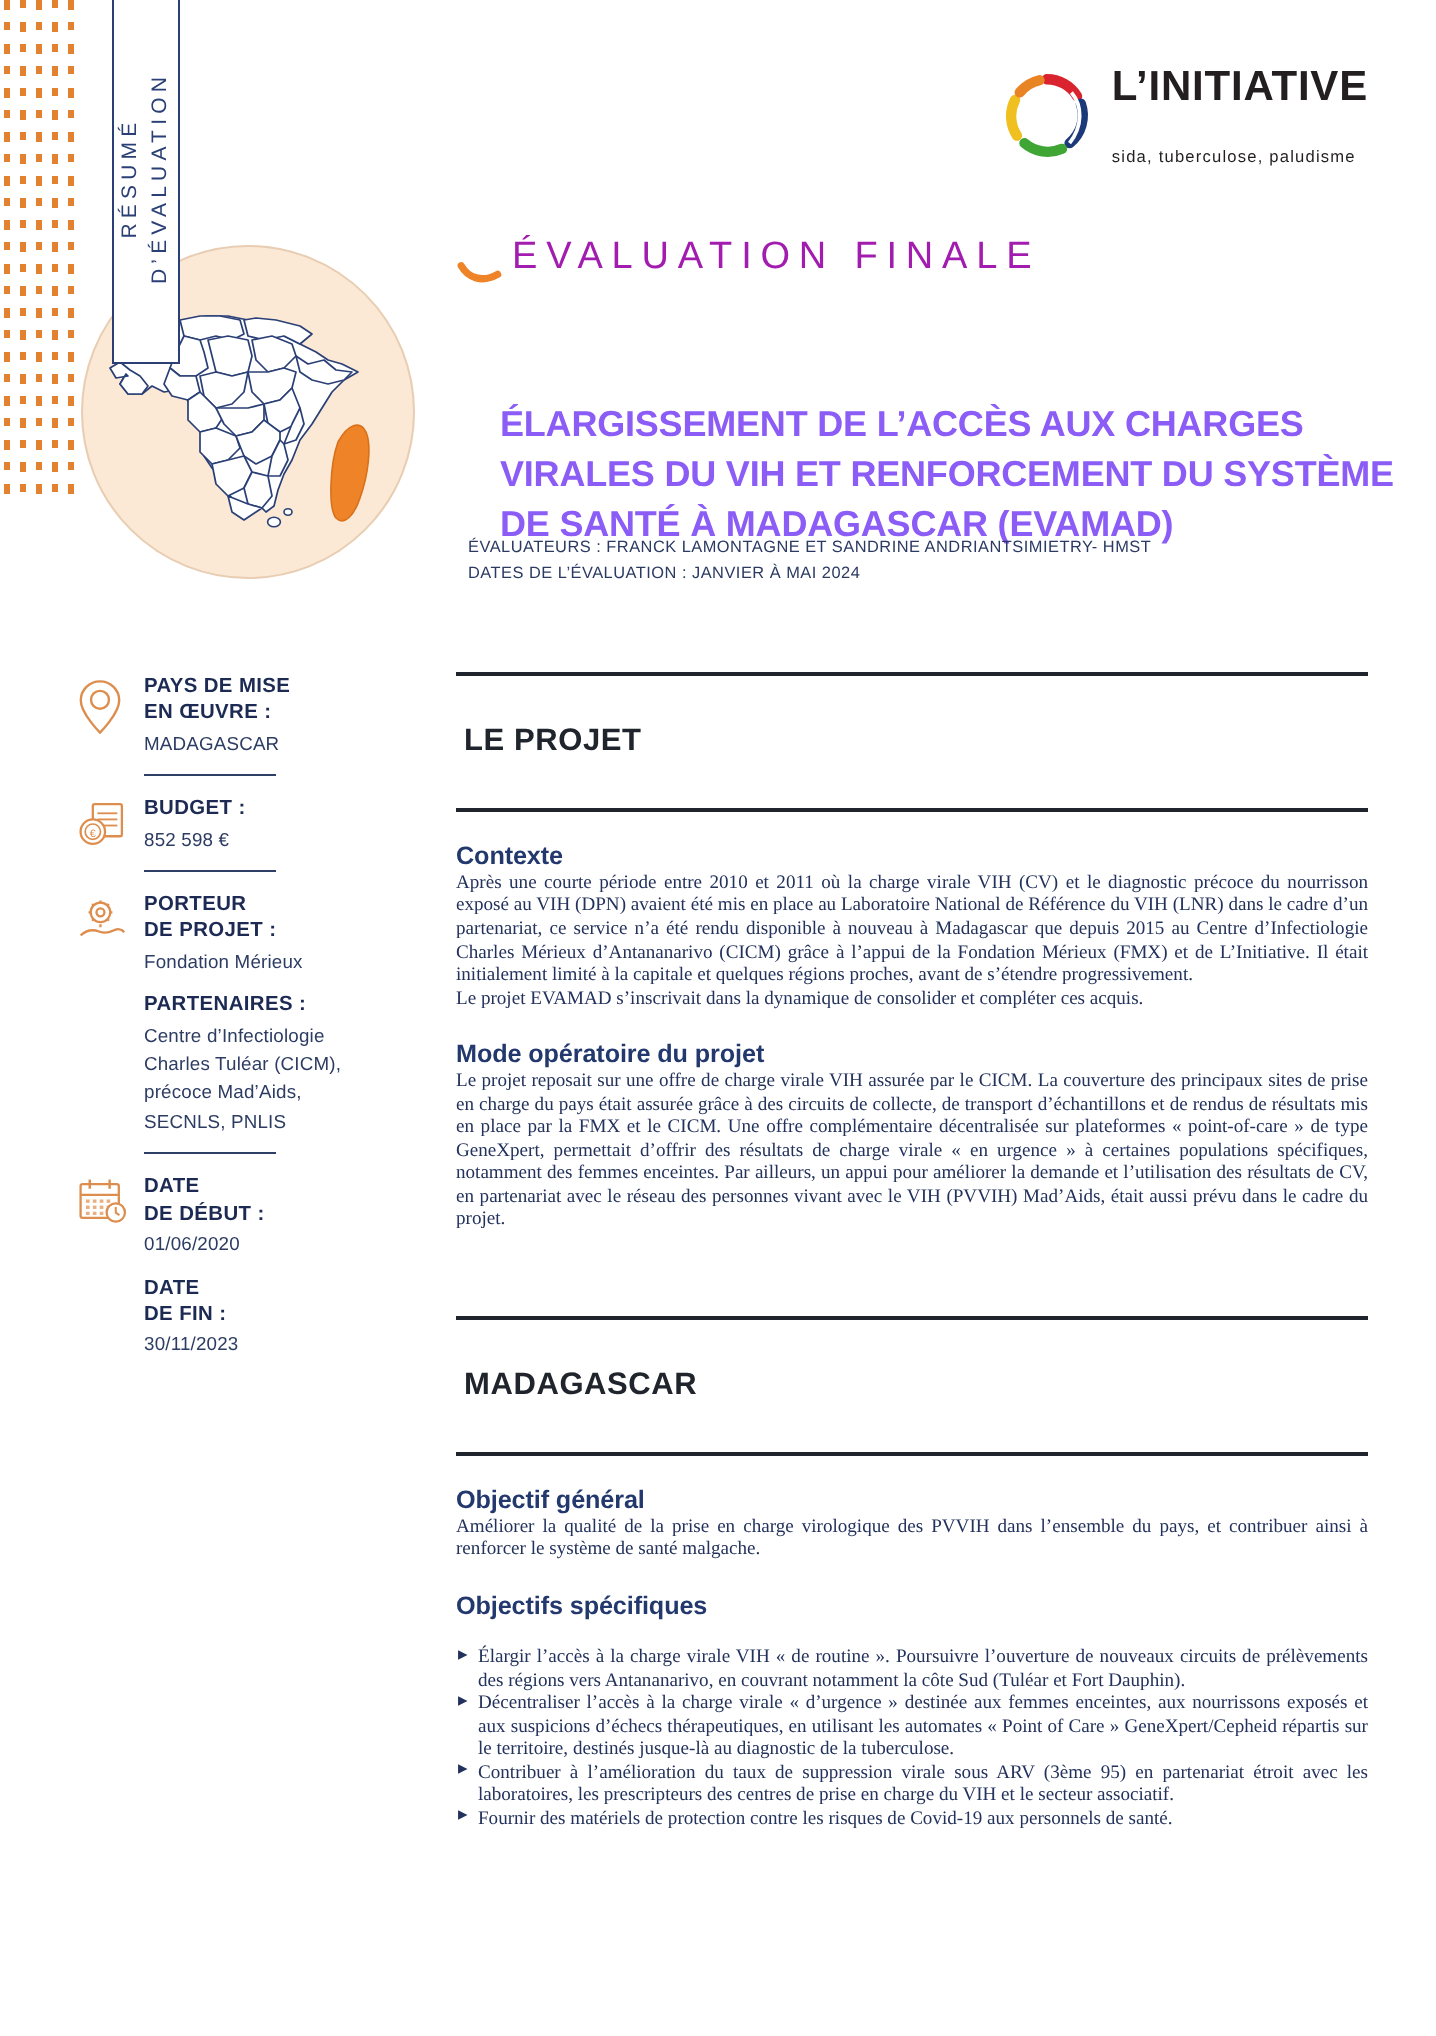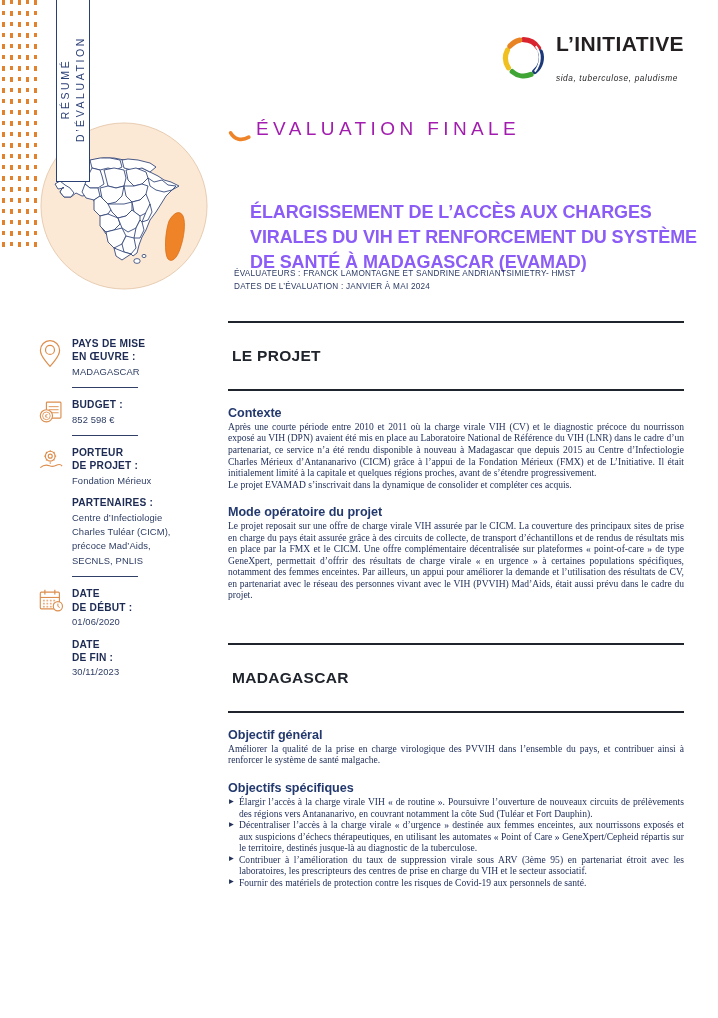--- a/index.html
+++ b/index.html
@@ -87,21 +87,20 @@
     font-size: 21px;
     font-weight: 700;
     color: #231f20;
     letter-spacing: 0.4px;
   }
   .logo-sub {
     font-size: 8.3px;
     color: #231f20;
     letter-spacing: 0.6px;
     margin-top: 20px;
-    font-style: italic;
   }
 
   
   .eyebrow-wrap {
     position: absolute;
     left: 228px;
     top: 112px;
     display: flex;
     align-items: center;
   }
@@ -175,21 +174,21 @@
     height: 1px;
     background: #2f3f66;
     width: 66px;
     margin: 9px 0 9px 34px;
   }
 
   
   .main {
     position: absolute;
     left: 228px;
-    top: 321px;
+    top: 336px;
     width: 456px;
   }
   .sec-rule-top {
     height: 1.6px;
     background: #20242c;
     width: 100%;
   }
   .sec-rule-bot {
     height: 1.6px;
     background: #20242c;
@@ -213,21 +212,21 @@
   .para {
     font-family: "Liberation Serif", serif;
     font-size: 9.55px;
     line-height: 11.55px;
     color: #23325c;
     text-align: justify;
     margin: 0;
   }
   .bullets {
     list-style: none;
-    margin: 1px 0 0 0;
+    margin: 13px 0 0 0;
     padding: 0;
   }
   .bullets li {
     font-family: "Liberation Serif", serif;
     font-size: 9.55px;
     line-height: 11.55px;
     color: #23325c;
     text-align: justify;
     position: relative;
     padding-left: 11px;

